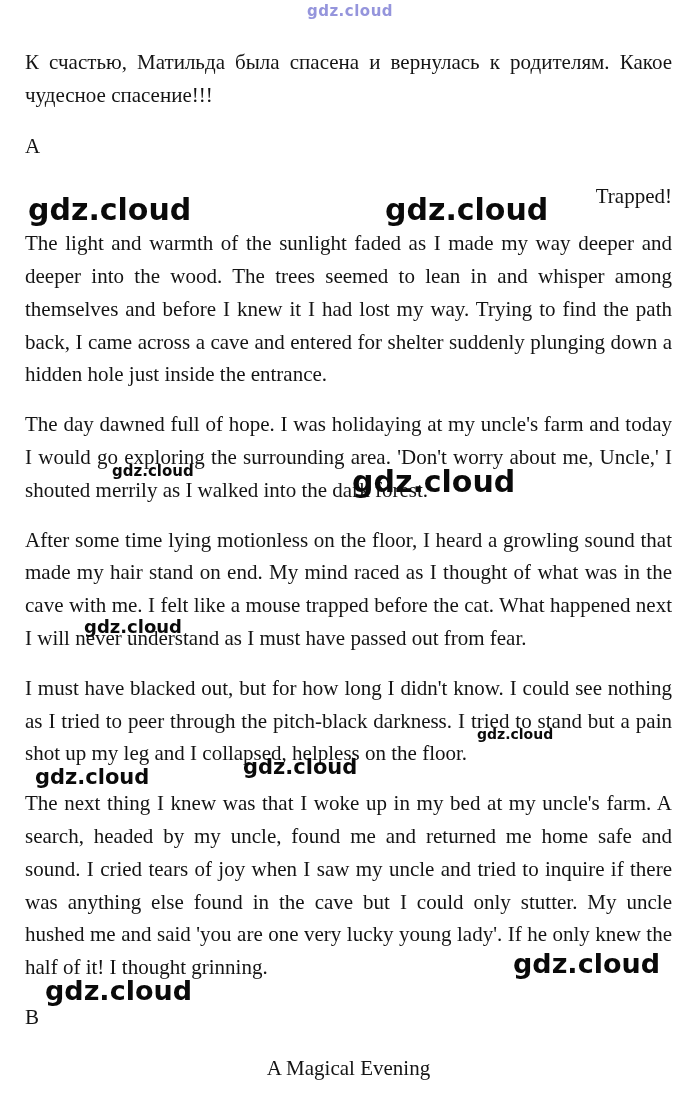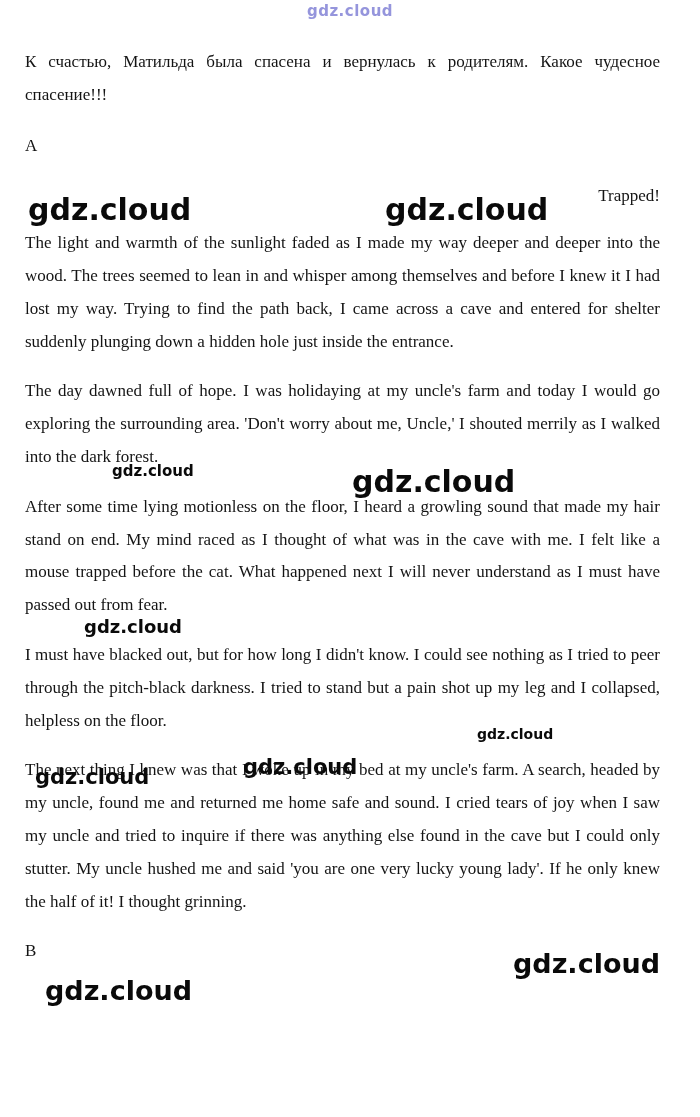--- a/index.html
+++ b/index.html
@@ -11,22 +11,22 @@
     position: relative;
     width: 700px;
     min-height: 1117px;
     margin: 0 auto;
     background: #ffffff;
     font-family: "Liberation Serif", "DejaVu Serif", serif;
     color: #141414;
     overflow: hidden;
   }
   .content {
-    padding: 46px 40px 20px 25px;
-    font-size: 17px;
+    padding: 46px 28px 20px 25px;
+    font-size: 21px;
     line-height: 32.8px;
   }
   .ru-para {
     text-align: justify;
     margin: 0 0 18px 0;
   }
   .section-label {
     margin: 0 0 18px 0;
   }
   .story-title {
@@ -96,15 +96,16 @@
     <div class="story-title">Trapped!</div>
 
     <p class="story-para">The light and warmth of the sunlight faded as I made my way deeper and deeper into the wood. The trees seemed to lean in and whisper among themselves and before I knew it I had lost my way. Trying to find the path back, I came across a cave and entered for shelter suddenly plunging down a hidden hole just inside the entrance.</p>
     <p class="story-para">The day dawned full of hope. I was holidaying at my uncle's farm and today I would go exploring the surrounding area. 'Don't worry about me, Uncle,' I shouted merrily as I walked into the dark forest.</p>
     <p class="story-para">After some time lying motionless on the floor, I heard a growling sound that made my hair stand on end. My mind raced as I thought of what was in the cave with me. I felt like a mouse trapped before the cat. What happened next I will never understand as I must have passed out from fear.</p>
     <p class="story-para">I must have blacked out, but for how long I didn't know. I could see nothing as I tried to peer through the pitch-black darkness. I tried to stand but a pain shot up my leg and I collapsed, helpless on the floor.</p>
     <p class="story-para">The next thing I knew was that I woke up in my bed at my uncle's farm. A search, headed by my uncle, found me and returned me home safe and sound. I cried tears of joy when I saw my uncle and tried to inquire if there was anything else found in the cave but I could only stutter. My uncle hushed me and said 'you are one very lucky young lady'. If he only knew the half of it! I thought grinning.</p>
 
     <div class="section-label">B</div>
 
+    <div class="next-title">A Magical Evening</div>
 
   </div>
 </div>
 
 </body></html>

